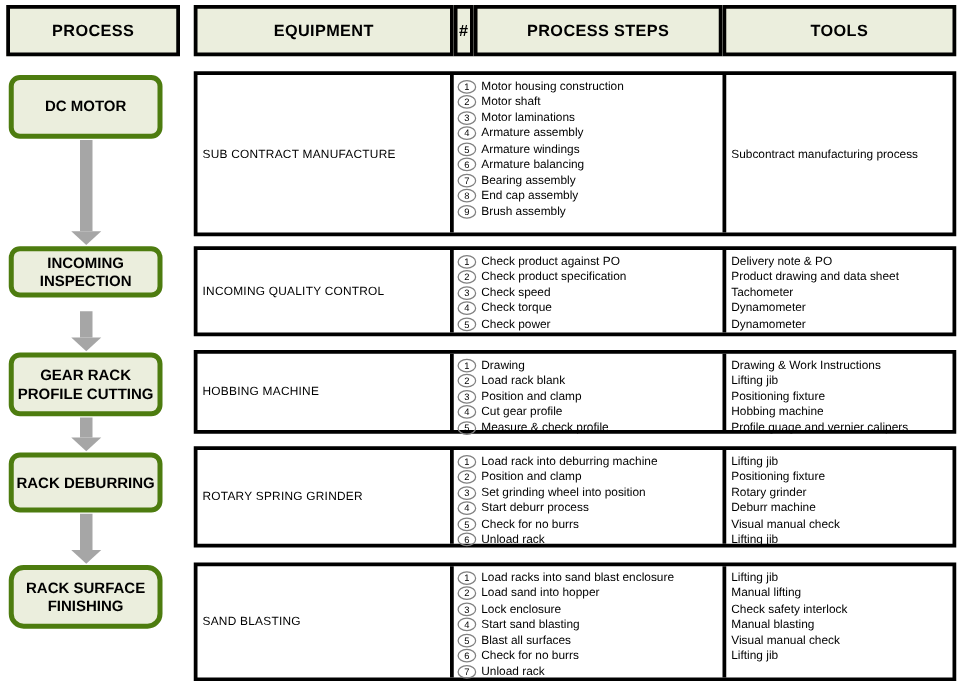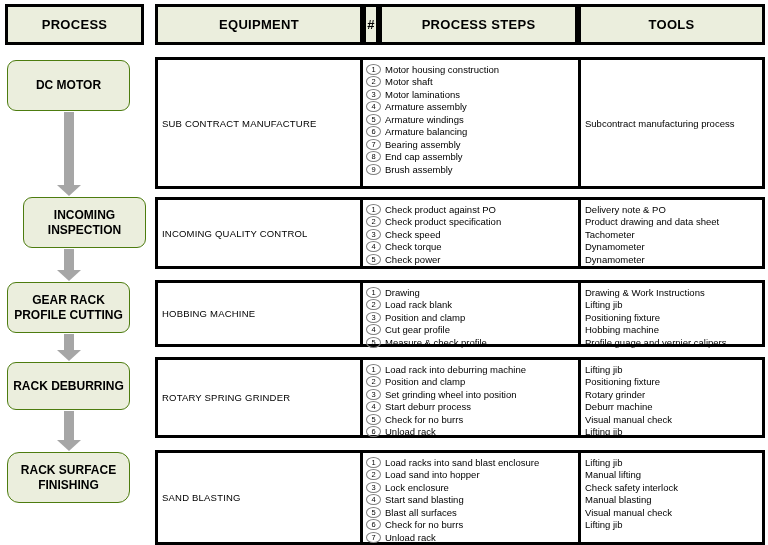--- a/index.html
+++ b/index.html
@@ -46,21 +46,21 @@
   #process-column {
     position: absolute;
     left: 0; top: 0;
     width: 152px; height: 545px;
   }
   .proc-box {
     position: absolute;
     left: 7px;
     width: 123px;
     background: #EBEEDD;
-    border: 1px solid #4d7c0f;
+    border: 4px solid #4d7c0f;
     border-radius: 9px;
     box-sizing: border-box;
     display: flex;
     align-items: center;
     justify-content: center;
     text-align: center;
     font-weight: bold;
     font-size: 12px;
     line-height: 15px;
     box-shadow: 0 0 0 0 transparent;
@@ -178,21 +178,21 @@
   </div>
   <div class="hdr-cell" id="hdr-tools">
     <span>TOOLS</span>
   </div>
 </div>
 
 <div id="process-column">
     <div class="proc-box" style="top: 60px; height: 51px;">
       <span>DC MOTOR</span>
     </div>
-    <div class="proc-box" style="top: 197px; height: 51px; margin-left: 16px;">
+    <div class="proc-box" style="top: 197px; height: 41px;">
       <span>INCOMING INSPECTION</span>
     </div>
     <div class="proc-box" style="top: 282px; height: 51px;">
       <span>GEAR RACK PROFILE CUTTING</span>
     </div>
     <div class="proc-box" style="top: 362px; height: 48px;">
       <span>RACK DEBURRING</span>
     </div>
     <div class="proc-box" style="top: 452px; height: 51px; border-radius: 12px;">
       <span>RACK SURFACE FINISHING</span>

